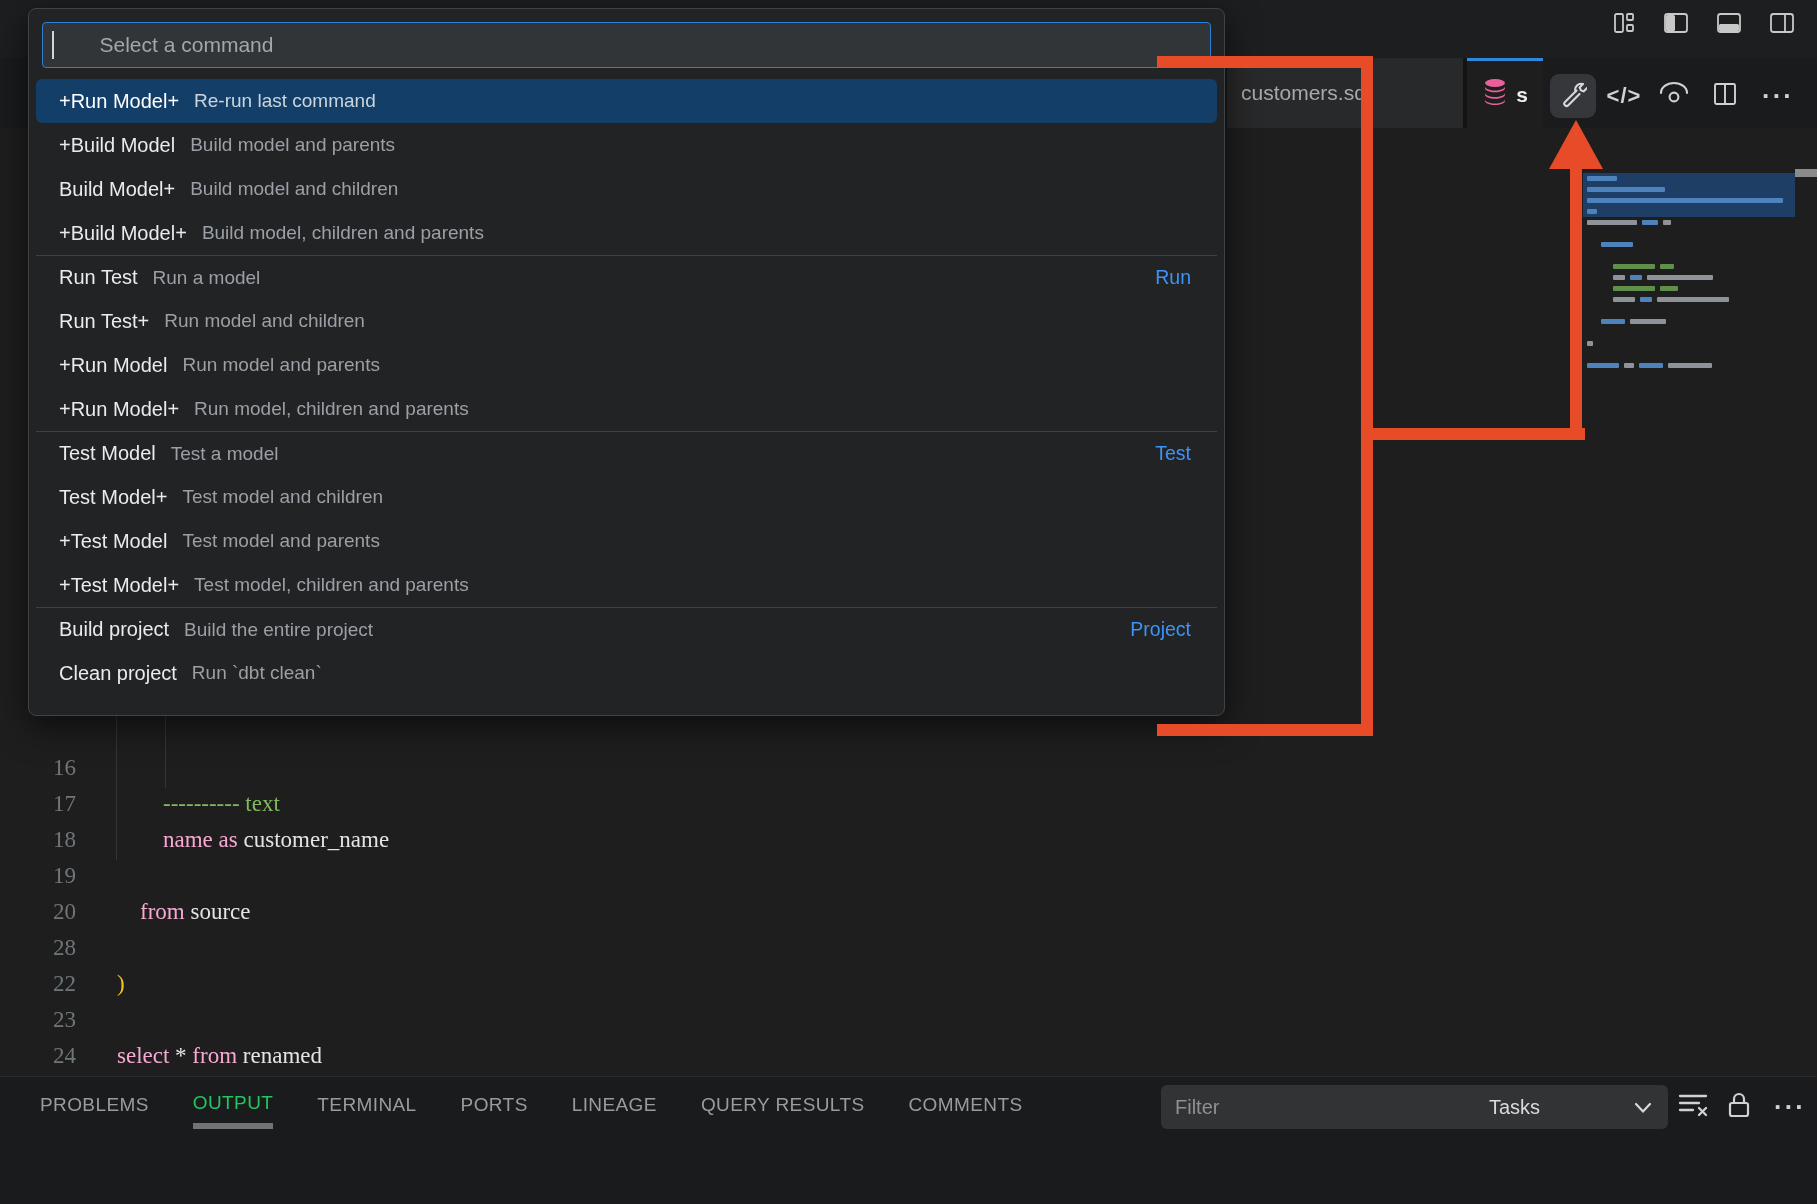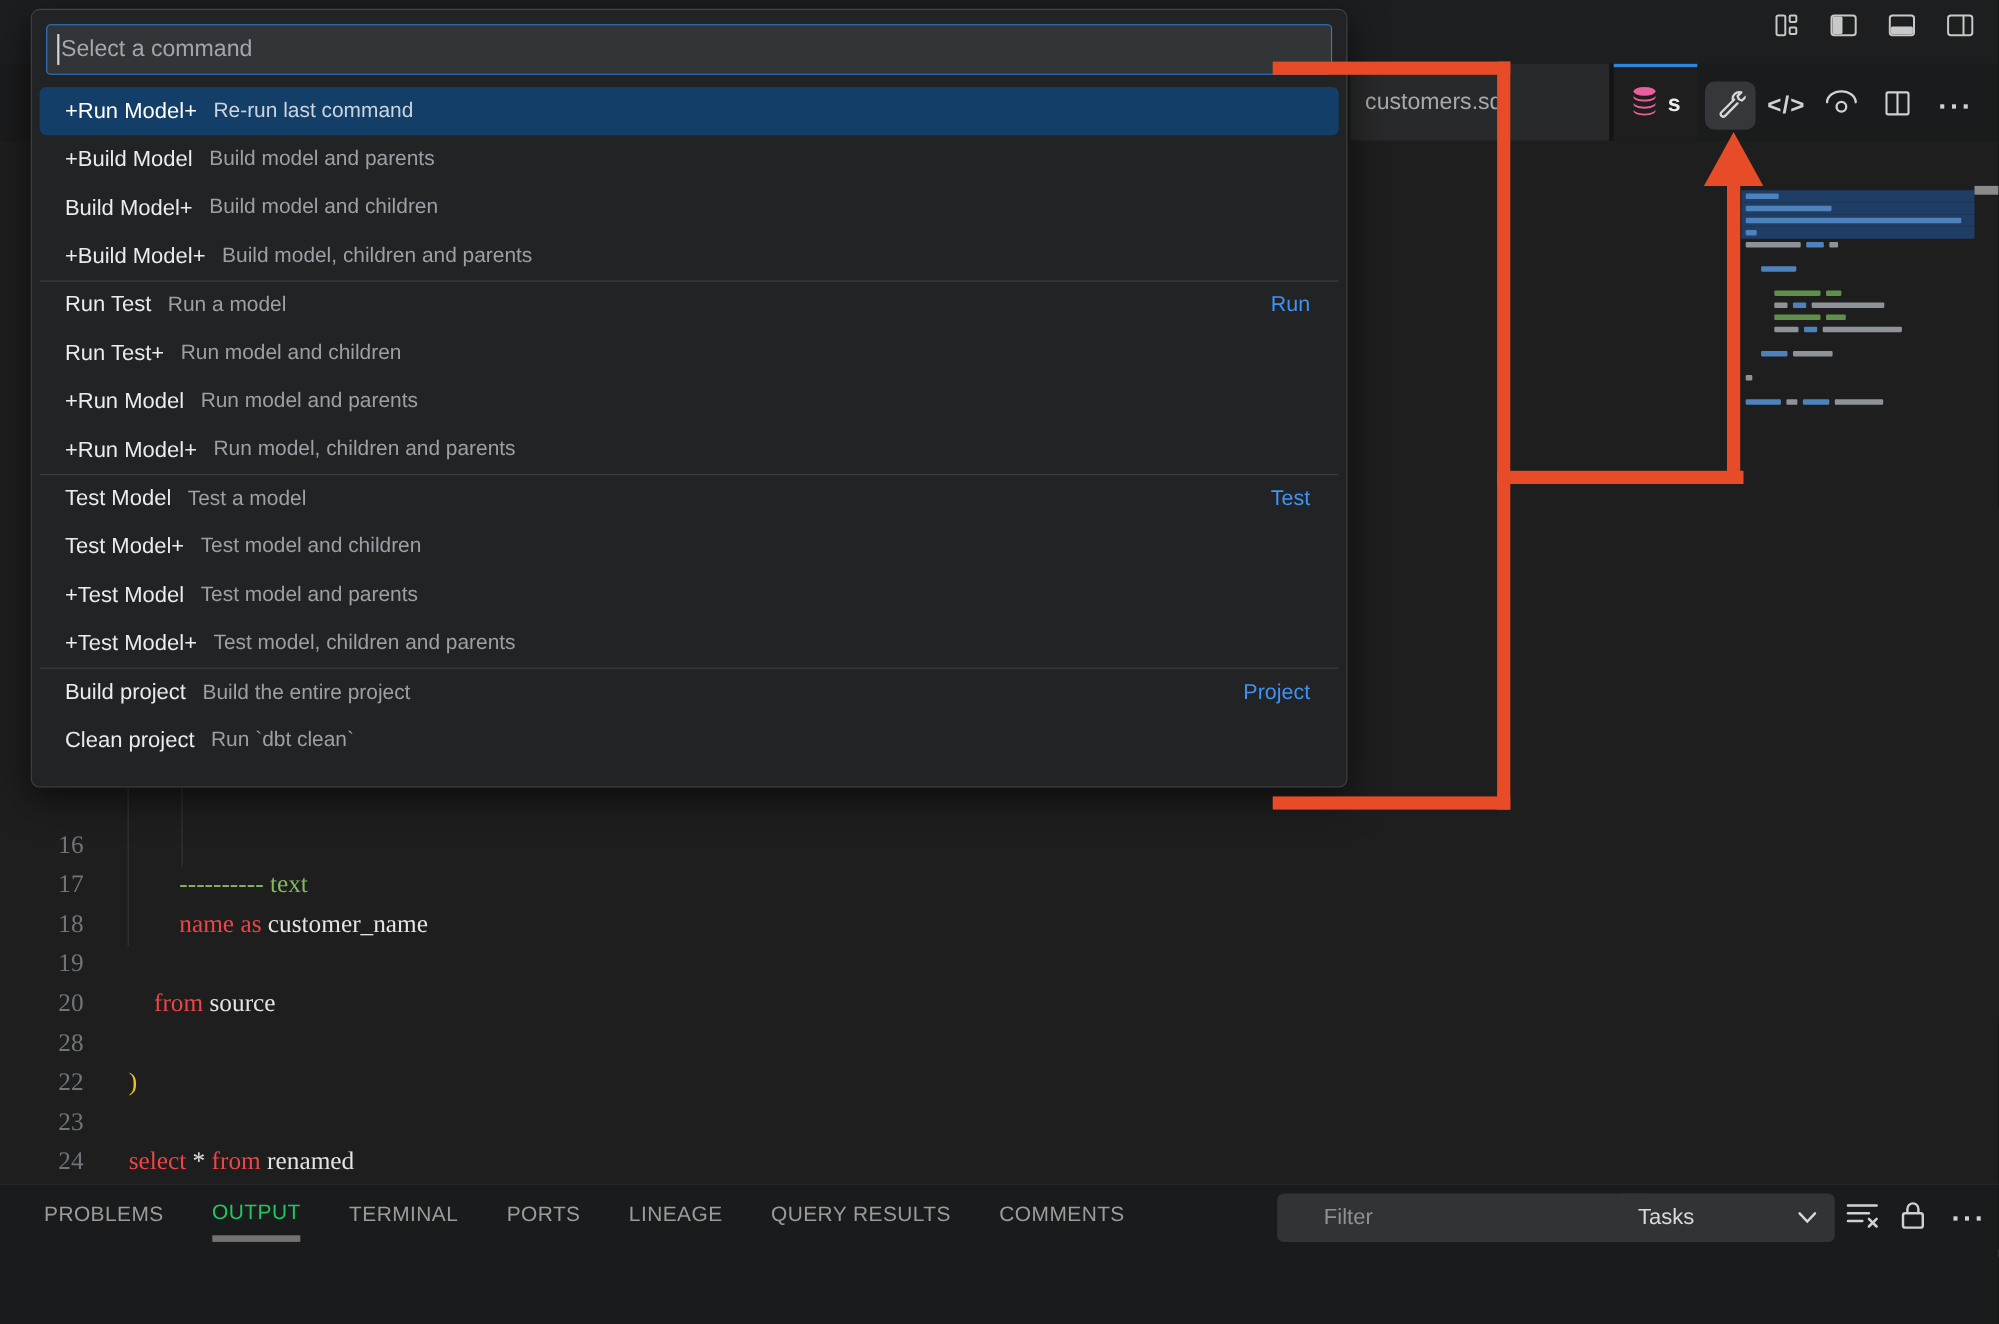--- a/index.html
+++ b/index.html
@@ -25,53 +25,53 @@
   #act-code{left:1604px;width:40px;font-size:22px;font-weight:bold;letter-spacing:1px;}
   #act-eye{left:1652px;width:44px;}
   #act-split{left:1704px;width:42px;}
   #act-more{left:1756px;width:44px;font-size:26px;font-weight:bold;letter-spacing:2px;}
   
   #editor{position:absolute;left:0;top:128px;width:1817px;height:948px;background:#1e1e1e;}
   .code-line{position:absolute;left:0;height:36px;line-height:36px;white-space:pre;
              font-family:Liberation Serif, serif;font-size:23px;}
   .gutter{position:absolute;left:28px;width:48px;text-align:right;color:#6f7679;}
   .code-text{position:absolute;left:117px;color:#d6d6d6;}
-  .kw{color:#ef4444;margin-top:19px;} .pl{color:#e2e4e6;} .com{color:#83b95e;} .br{color:#efc41c;}
+  .kw{color:#f9a8d4;margin-top:19px;} .pl{color:#e2e4e6;} .com{color:#83b95e;} .br{color:#efc41c;}
   .indent-guide{position:absolute;width:1px;background:#333537;}
   
   #minimap{position:absolute;left:1583px;top:173px;width:212px;}
   .mm-line{height:11px;display:flex;align-items:center;gap:5px;box-sizing:border-box;}
   .mm-line.sel{background:#1e3e66;}
   .mm-line span{display:inline-block;height:5px;border-radius:1px;}
   .mm-b{background:#4d82bd;} .mm-n{background:#8d9398;} .mm-g{background:#5f8f4a;}
   .scroll-thumb{position:absolute;background:#8b8b8b;}
   
   #panel{position:absolute;left:0;top:1076px;width:1817px;height:128px;background:#1a1b1c;
          border-top:1px solid #2c2c2c;box-sizing:border-box;}
   #panel-tabs{position:absolute;left:40px;top:0;height:56px;display:flex;gap:44px;align-items:center;}
   .panel-tab{color:#9b9b9b;font-size:19px;letter-spacing:.4px;cursor:default;}
   .panel-tab.active{color:#22c55e;border-bottom:6px solid #737373;padding-bottom:9px;margin-bottom:-11px;}
   #filter-box{position:absolute;left:1161px;top:8px;width:343px;height:44px;background:#313334;
-              border-radius:6px;display:flex;align-items:center;justify-content:center;}
+              border-radius:6px;display:flex;align-items:center;}
   #filter-box input{background:transparent;border:none;outline:none;color:#d6d6d6;font-size:20px;
               padding-left:14px;width:270px;font-family:"Liberation Sans",sans-serif;}
   #filter-box input::placeholder{color:#8e9296;}
   #tasks-select{position:absolute;left:1467px;top:8px;width:201px;height:44px;background:#313334;
               border-radius:6px;display:flex;align-items:center;justify-content:space-between;
               padding:0 16px 0 22px;box-sizing:border-box;color:#d8dbdd;font-size:20px;}
   .panel-icon{position:absolute;top:13px;display:flex;align-items:center;justify-content:center;color:#cfd2d4;}
   #icon-clear{left:1674px;width:38px;height:34px;}
   #icon-lock{left:1722px;width:34px;height:34px;}
   #icon-panel-more{left:1768px;width:44px;height:34px;font-size:26px;font-weight:bold;letter-spacing:2px;}
   
   #palette{position:absolute;left:28px;top:8px;width:1197px;height:708px;background:#222324;
            border:1px solid #404345;border-radius:8px;box-sizing:border-box;overflow:hidden;
            box-shadow:0 10px 34px rgba(0,0,0,.6);z-index:50;}
   #palette-input{position:absolute;left:13px;top:13px;width:1169px;height:46px;background:#323537;
-           border:1.5px solid #2b7fd4;border-radius:4px;box-sizing:border-box;display:flex;align-items:center;}
+           border:1.5px solid #2b7fd4;border-radius:4px;box-sizing:border-box;display:flex;align-items:center;gap:44px;}
   #palette-input .caret{width:1.5px;height:28px;background:#d5d5d5;margin-left:9px;}
   #palette-input input{background:transparent;border:none;outline:none;flex:1;color:#e5e5e5;
            font-size:21px;font-family:"Liberation Sans",sans-serif;padding-left:2px;}
   #palette-input input::placeholder{color:#a2a7ad;}
   #palette-list{position:absolute;left:0;top:70px;width:100%;}
   .cmd-row{position:relative;height:44px;display:flex;align-items:center;margin:0 7px;
            padding:0 26px 0 23px;box-sizing:border-box;}
   .cmd-row.selected{background:#123e68;border-radius:6px;}
   .cmd-row.group-start{border-top:1px solid #3e4144;}
   .cmd-label{color:#e9ebed;font-size:20px;}

